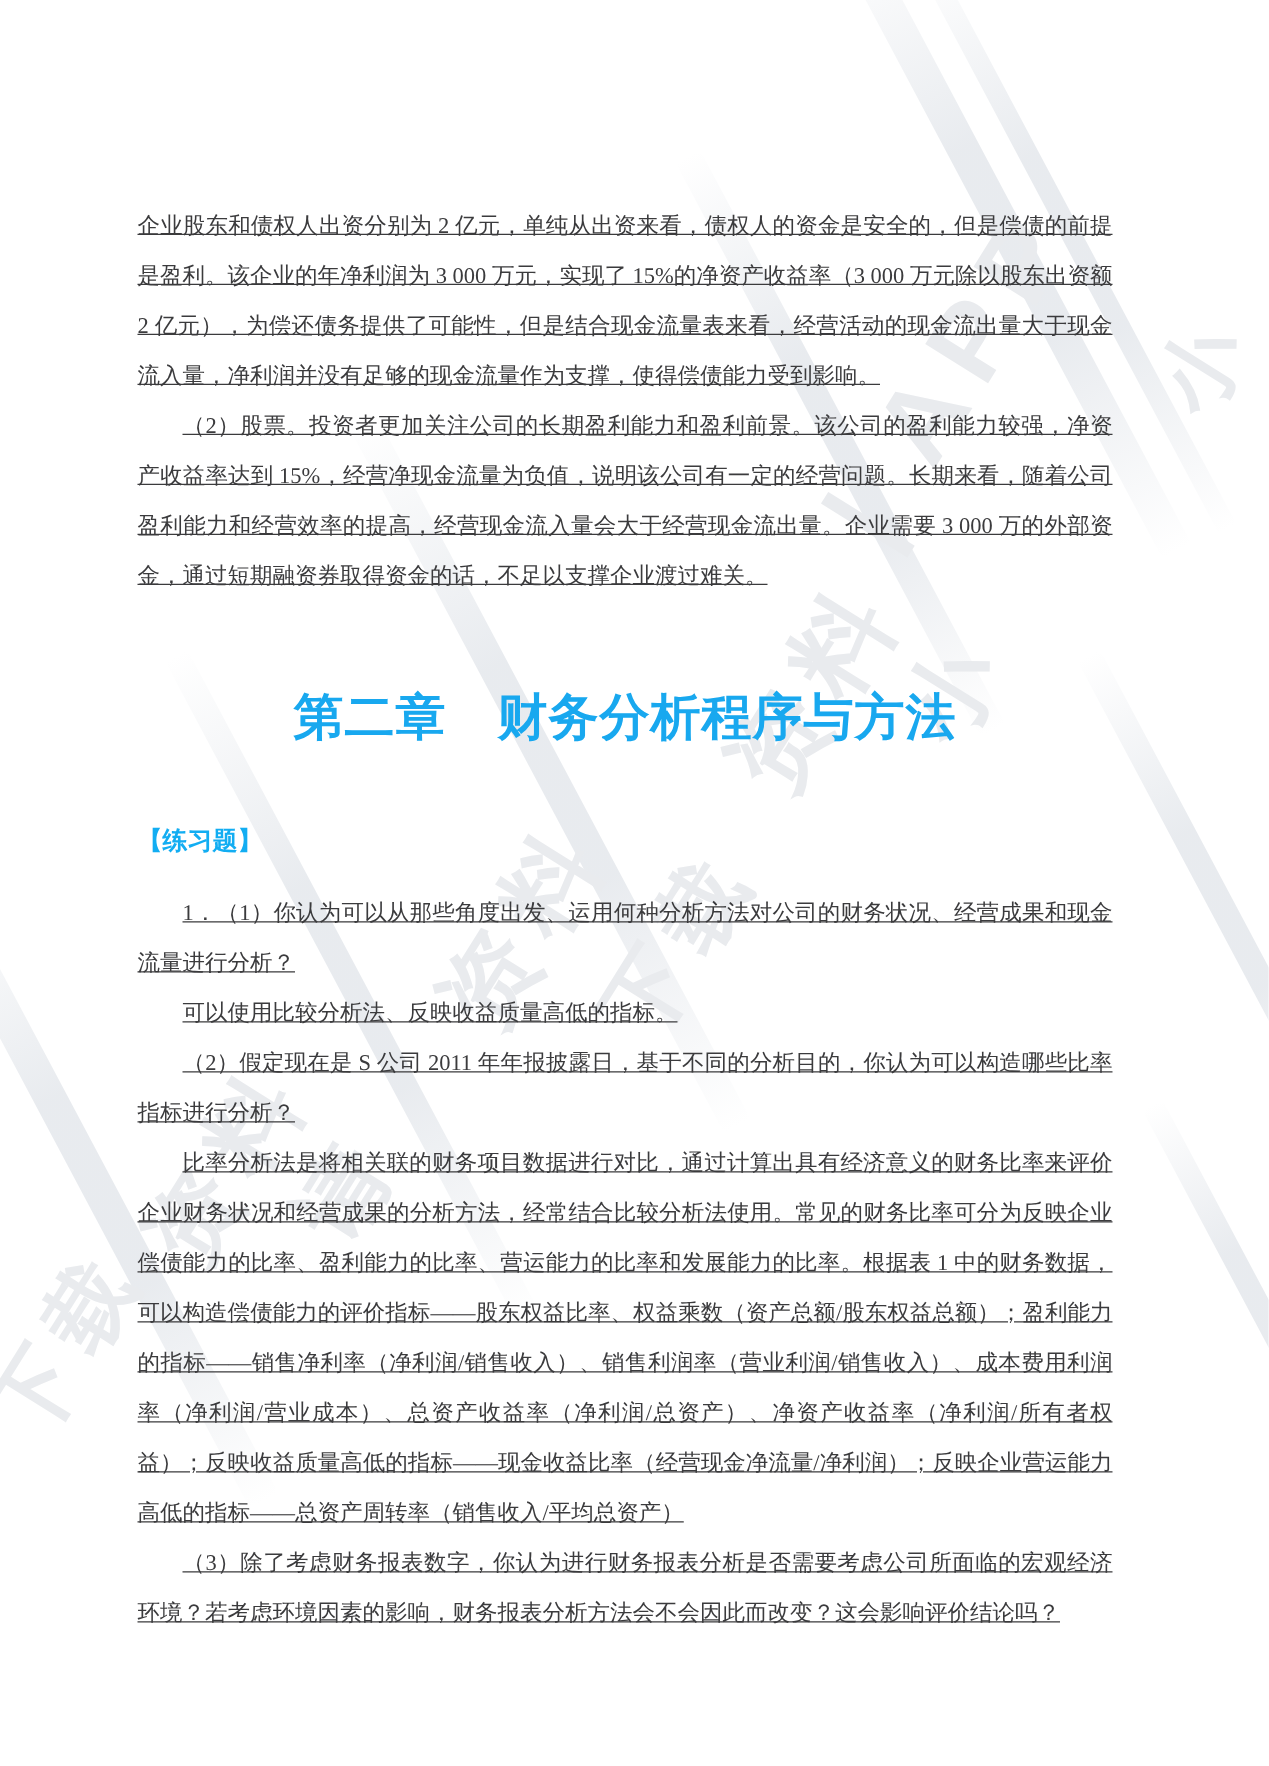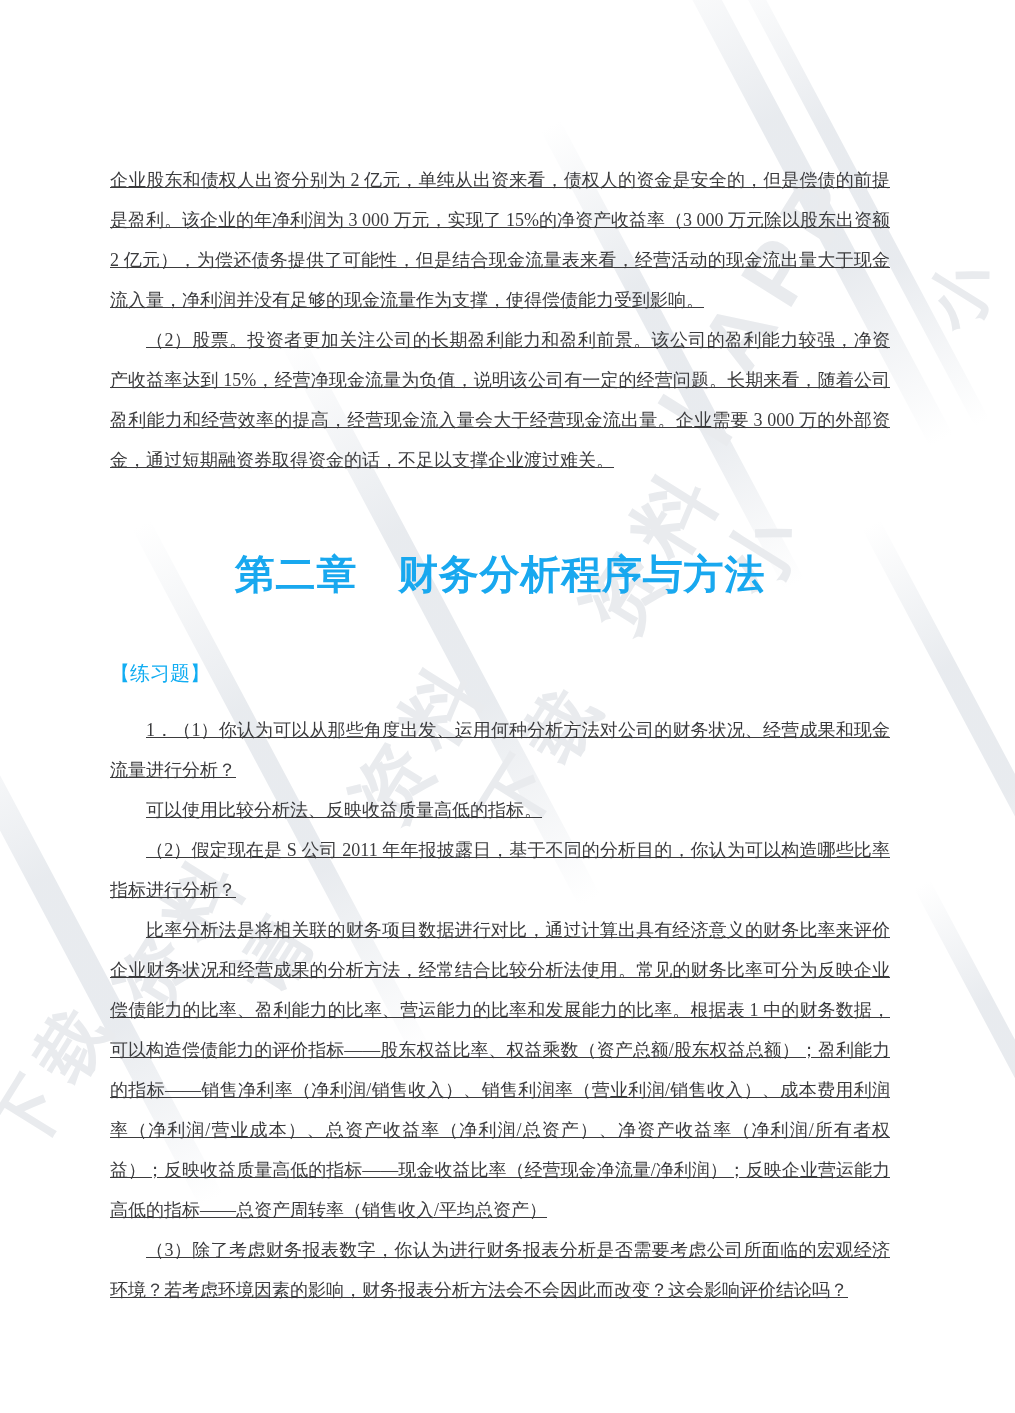--- a/index.html
+++ b/index.html
@@ -71,21 +71,21 @@
     font-weight: 700;
     text-align: center;
     font-family: "Liberation Sans", "DejaVu Sans", sans-serif;
     letter-spacing: 0.02em;
   }
   .section-label {
     margin: 0;
     color: #12adf2;
     font-size: 20px;
     line-height: 30px;
-    font-weight: 400;
+    font-weight: 700;
     font-family: "Liberation Sans", "DejaVu Sans", sans-serif;
   }
 
   .sp-top     { height: 160px; }
   .sp-chapter { height: 72px; }
   .sp-after-chapter { height: 62px; }
   .sp-after-label   { height: 22px; }
 </style>
 </head>
 <body>

